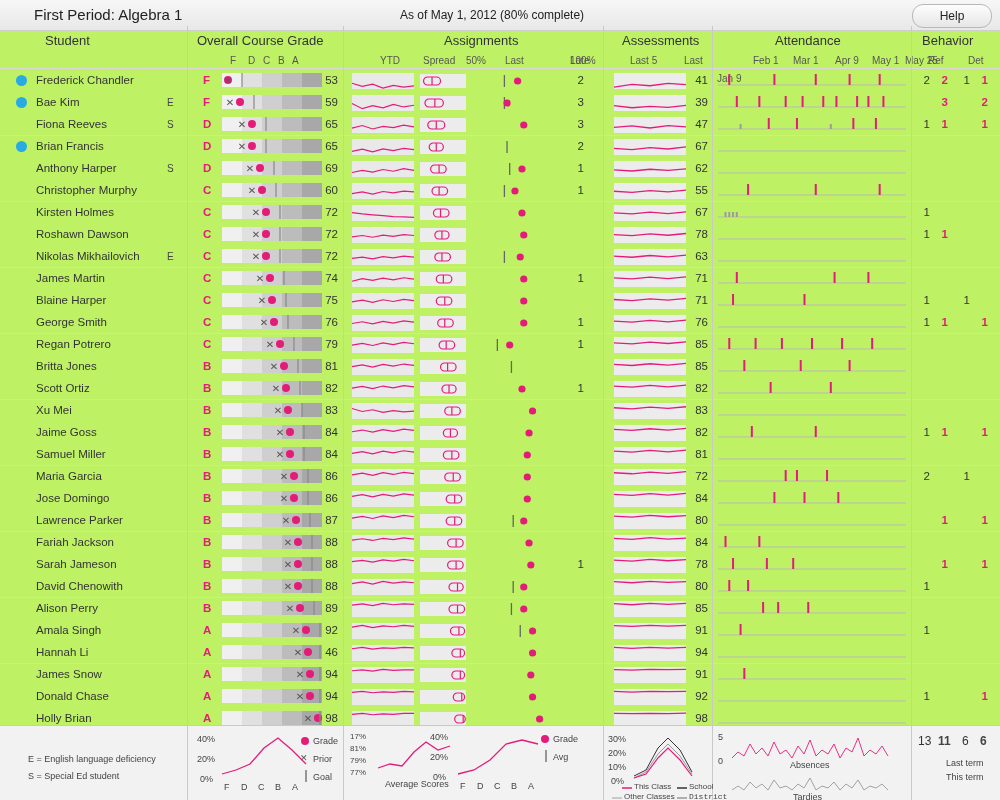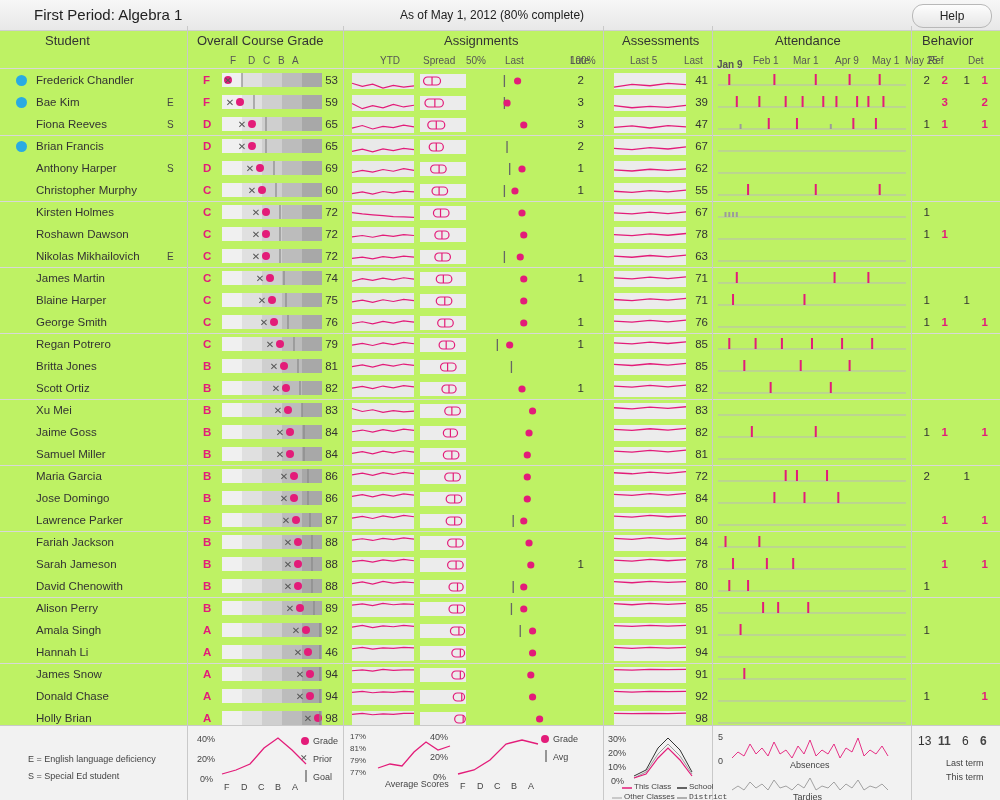--- a/index.html
+++ b/index.html
@@ -62,21 +62,21 @@
   <div class="subhead" style="left:380px;top:55px;">YTD</div>
   <div class="subhead" style="left:423px;top:55px;">Spread</div>
   <div class="subhead" style="left:466px;top:55px;">50%</div>
   <div class="subhead" style="left:505px;top:55px;">Last</div>
   <div class="subhead" style="left:541px;top:55px;margin-left:29px;">100%</div>
   <div class="subhead" style="left:570px;top:55px;">Late</div>
 
   <div class="subhead" style="left:630px;top:55px;">Last 5</div>
   <div class="subhead" style="left:684px;top:55px;">Last</div>
 
-  <div class="subhead" style="left:717px;top:59px;font-weight:bold;">Jan 9</div>
+  <div class="subhead" style="left:717px;top:73px;">Jan 9</div>
   <div class="subhead" style="left:753px;top:55px;">Feb 1</div>
   <div class="subhead" style="left:793px;top:55px;">Mar 1</div>
   <div class="subhead" style="left:835px;top:55px;">Apr 9</div>
   <div class="subhead" style="left:872px;top:55px;">May 1</div>
   <div class="subhead" style="left:905px;top:55px;">May 25</div>
 
   <div class="subhead" style="left:928px;top:55px;">Ref</div>
   <div class="subhead" style="left:968px;top:55px;">Det</div>
 
   <div id="rows">

